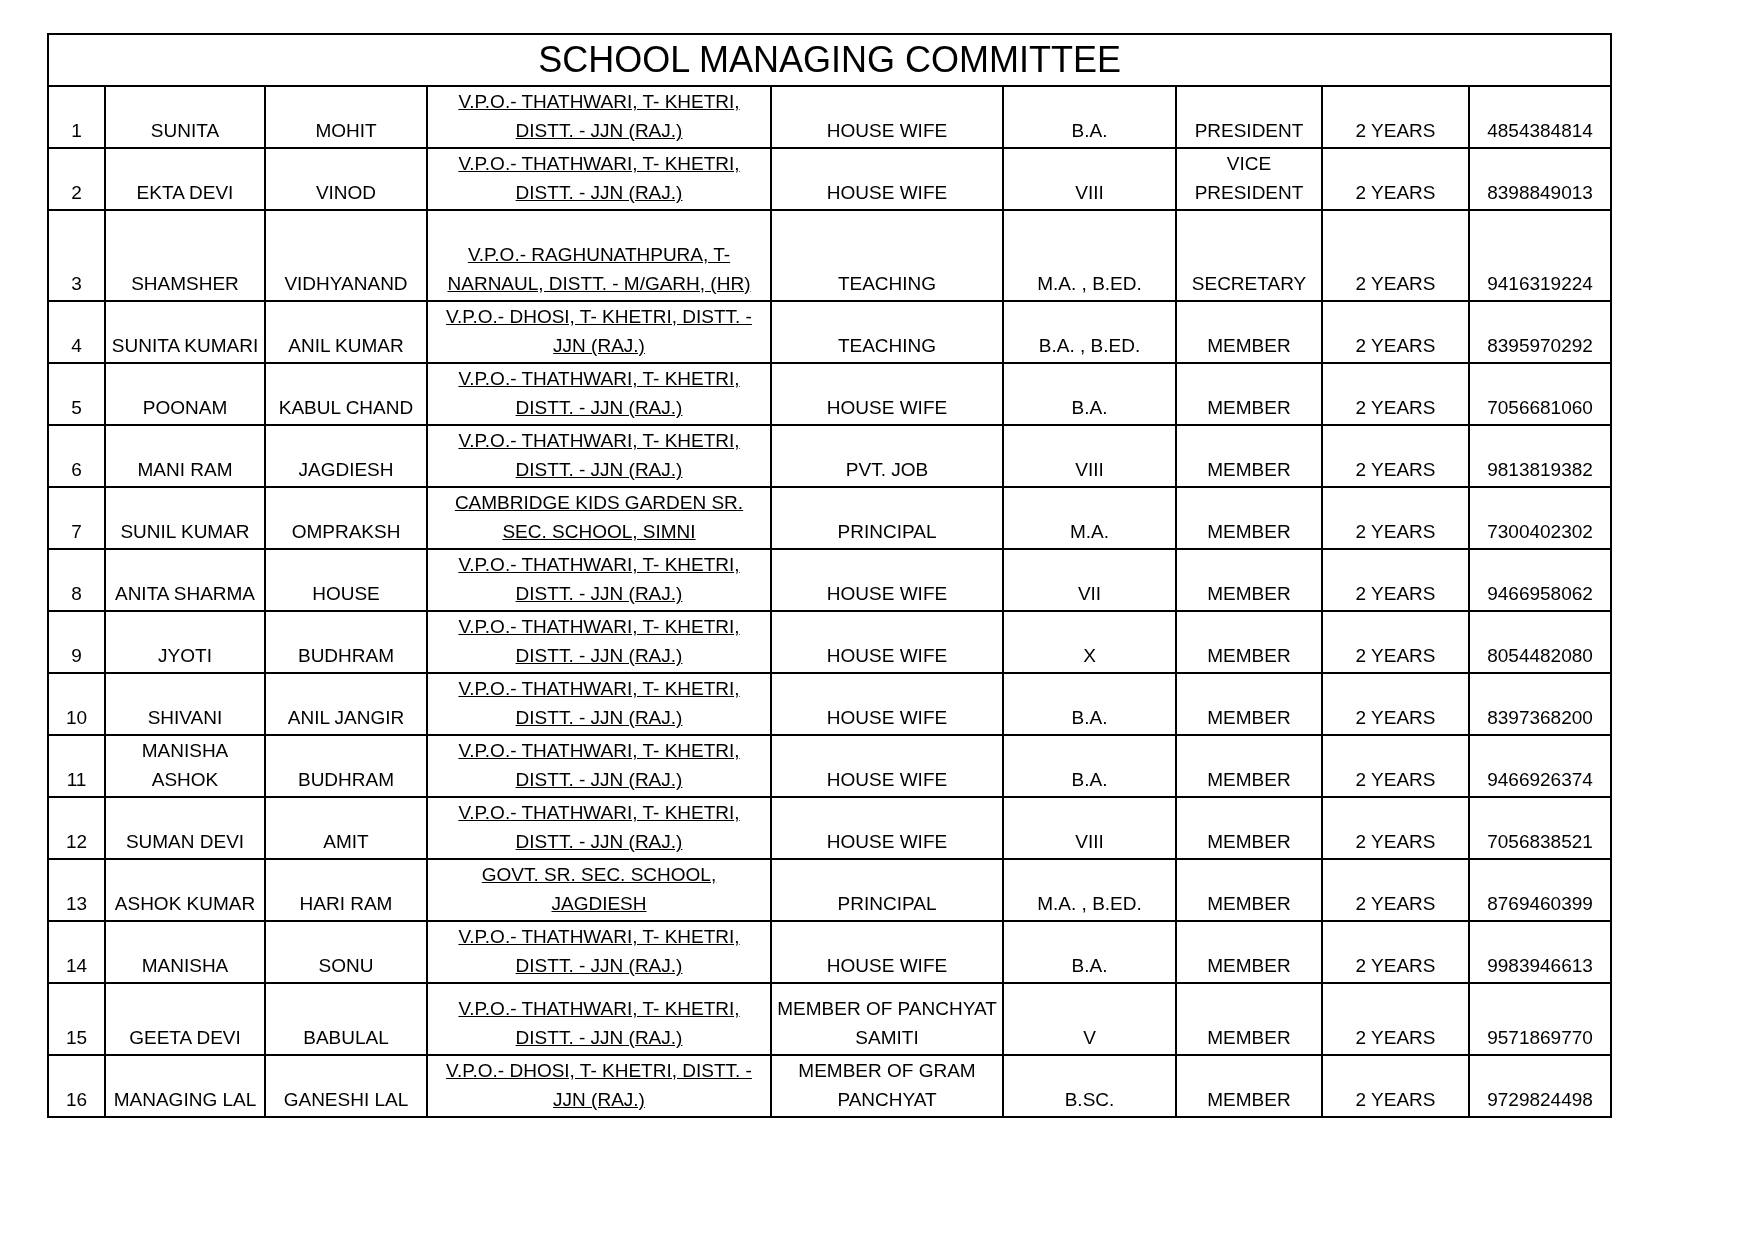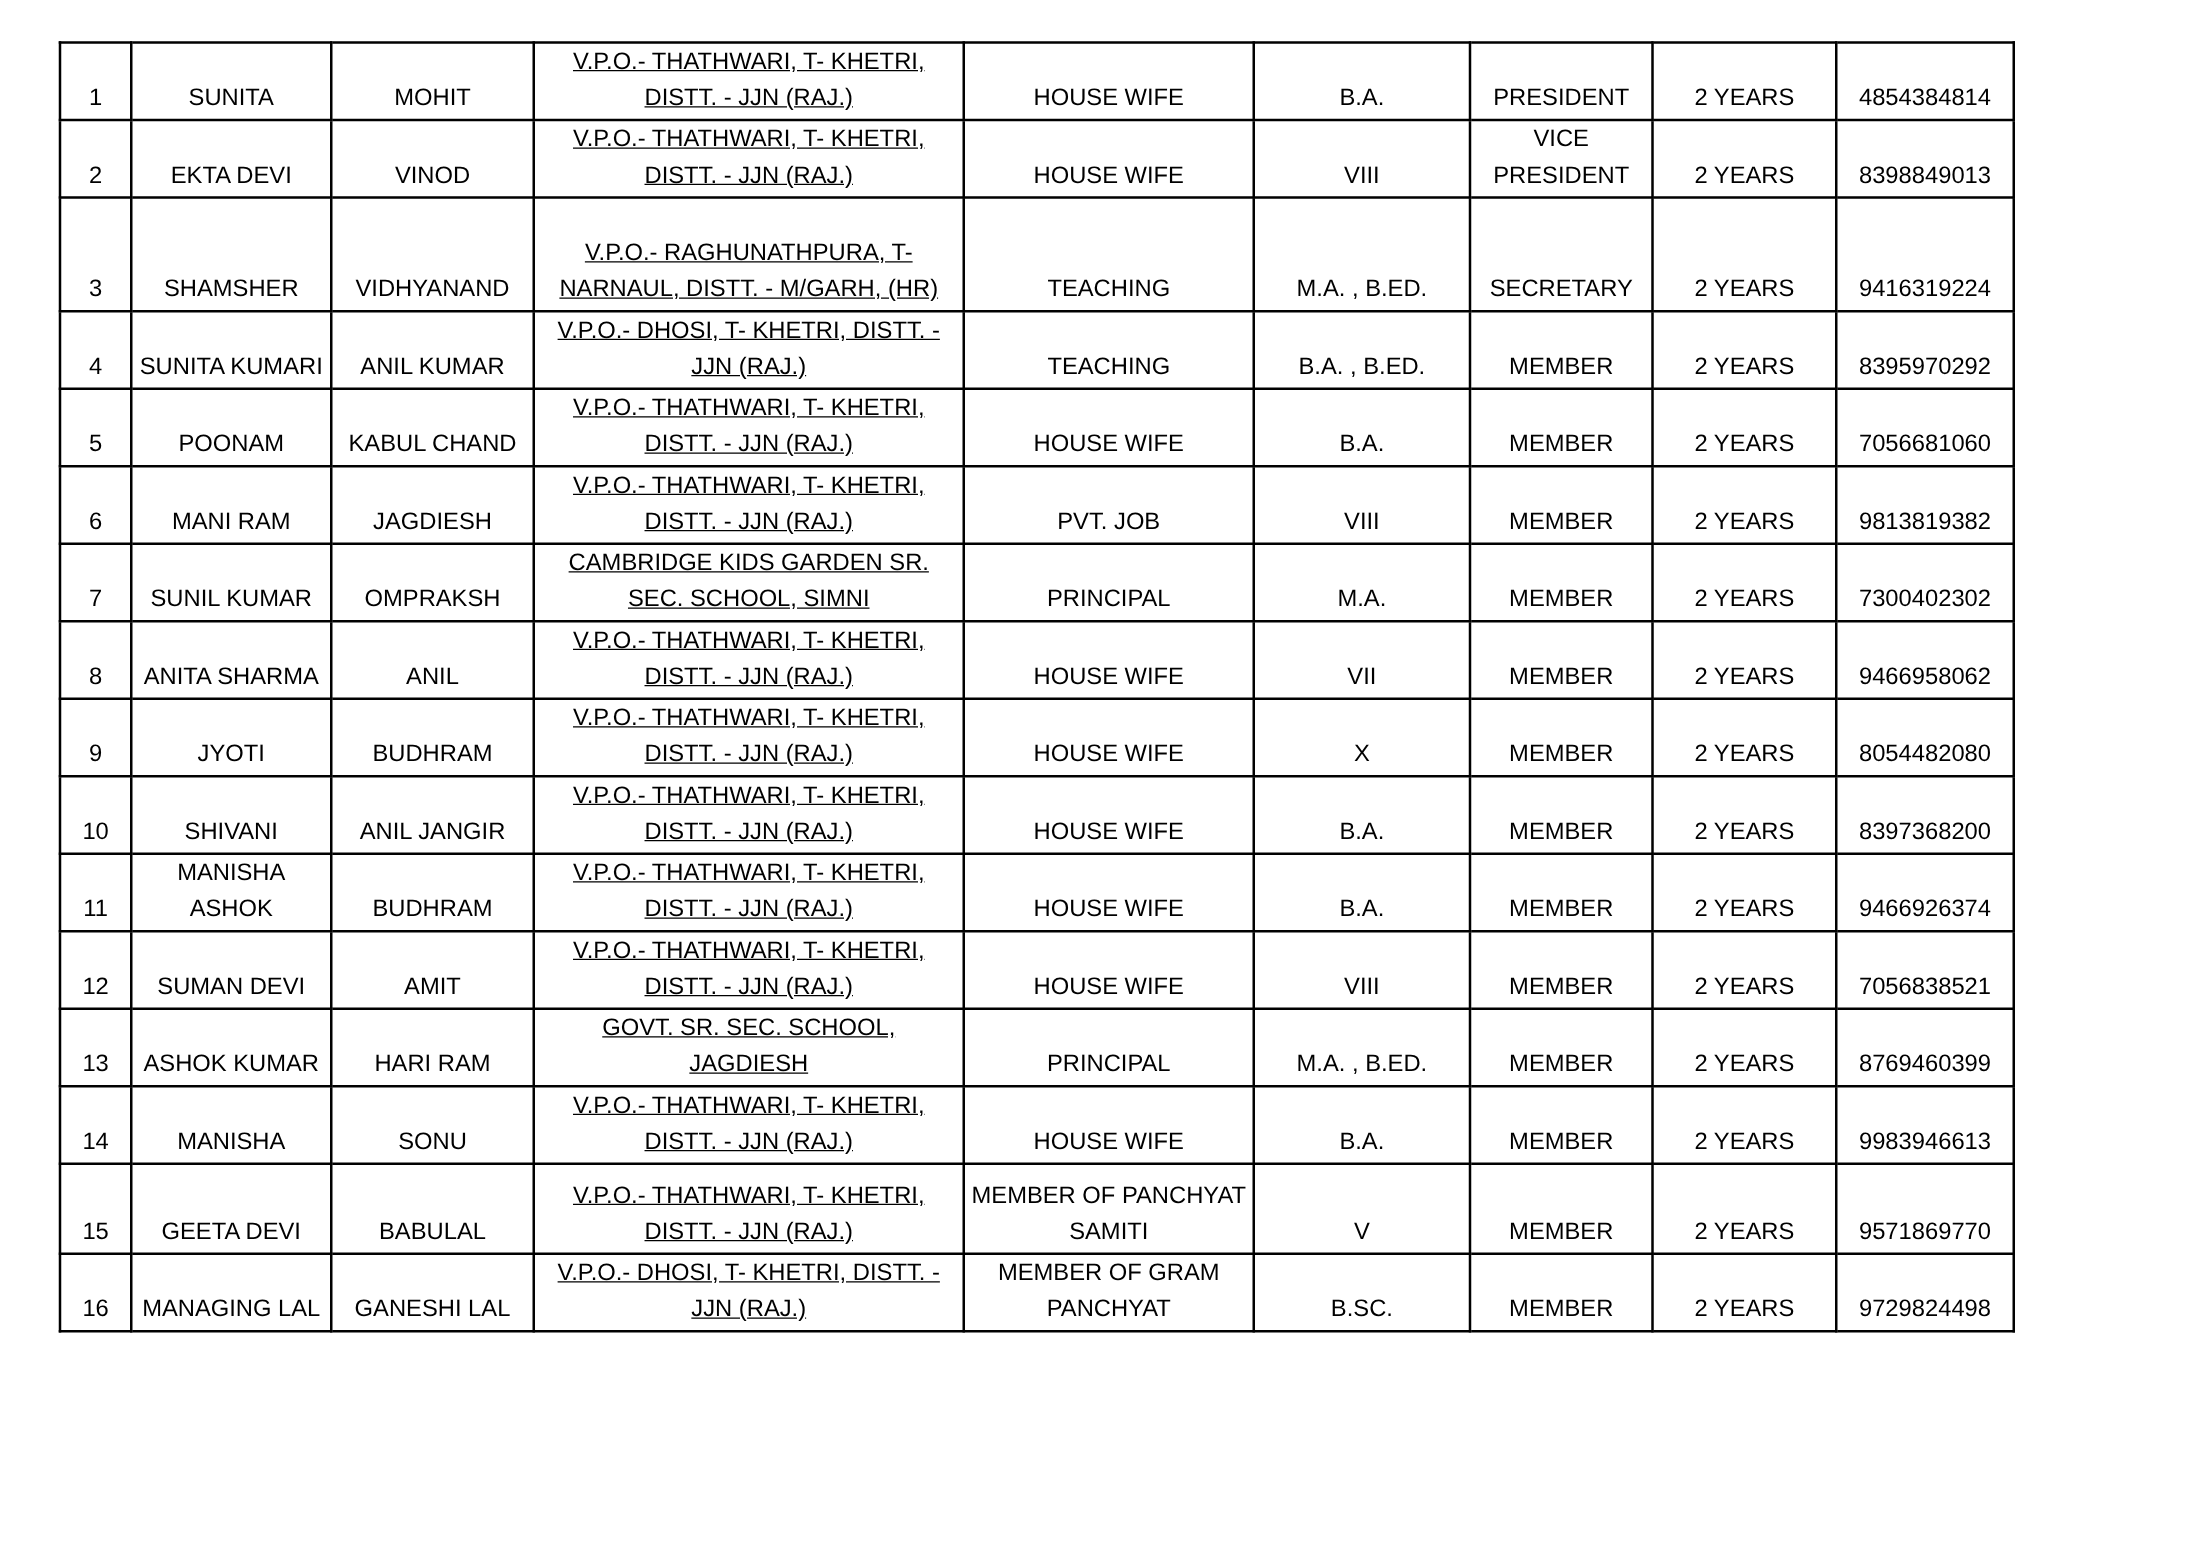--- a/index.html
+++ b/index.html
@@ -70,20 +70,23 @@
         <col class="c-name">
         <col class="c-father">
         <col class="c-addr">
         <col class="c-occ">
         <col class="c-qual">
         <col class="c-des">
         <col class="c-term">
         <col class="c-phone">
     </colgroup>
     <thead>
+      <tr>
+        <th class="title-cell" colspan="9">SCHOOL MANAGING COMMITTEE</th>
+      </tr>
     </thead>
     <tbody>
       <tr class="data-row">
         <td>1</td>
         <td>SUNITA</td>
         <td>MOHIT</td>
         <td class="addr">V.P.O.- THATHWARI, T- KHETRI, DISTT. - JJN (RAJ.)</td>
         <td>HOUSE WIFE</td>
         <td>B.A.</td>
         <td>PRESIDENT</td>
@@ -152,21 +155,21 @@
         <td class="addr">CAMBRIDGE KIDS GARDEN SR. SEC. SCHOOL, SIMNI</td>
         <td>PRINCIPAL</td>
         <td>M.A.</td>
         <td>MEMBER</td>
         <td>2 YEARS</td>
         <td>7300402302</td>
       </tr>
       <tr class="data-row">
         <td>8</td>
         <td>ANITA SHARMA</td>
-        <td>ANIL</td>
+        <td>HOUSE</td>
         <td class="addr">V.P.O.- THATHWARI, T- KHETRI, DISTT. - JJN (RAJ.)</td>
         <td>HOUSE WIFE</td>
         <td>VII</td>
         <td>MEMBER</td>
         <td>2 YEARS</td>
         <td>9466958062</td>
       </tr>
       <tr class="data-row">
         <td>9</td>
         <td>JYOTI</td>

